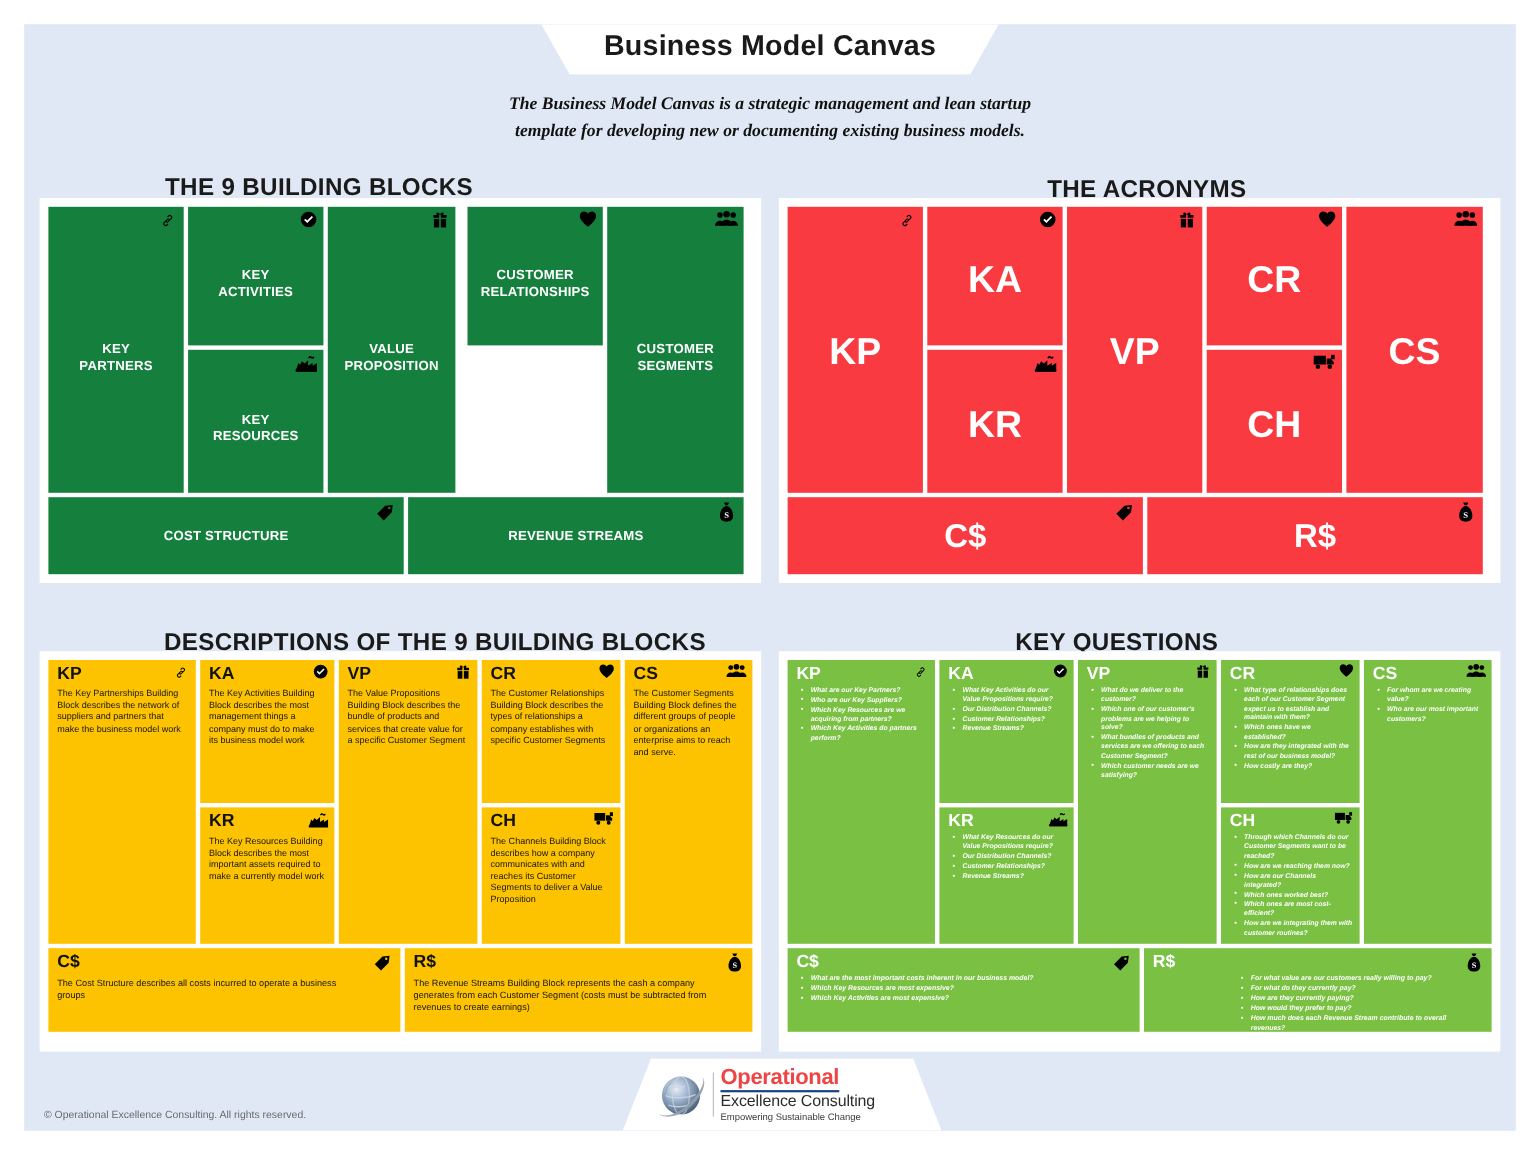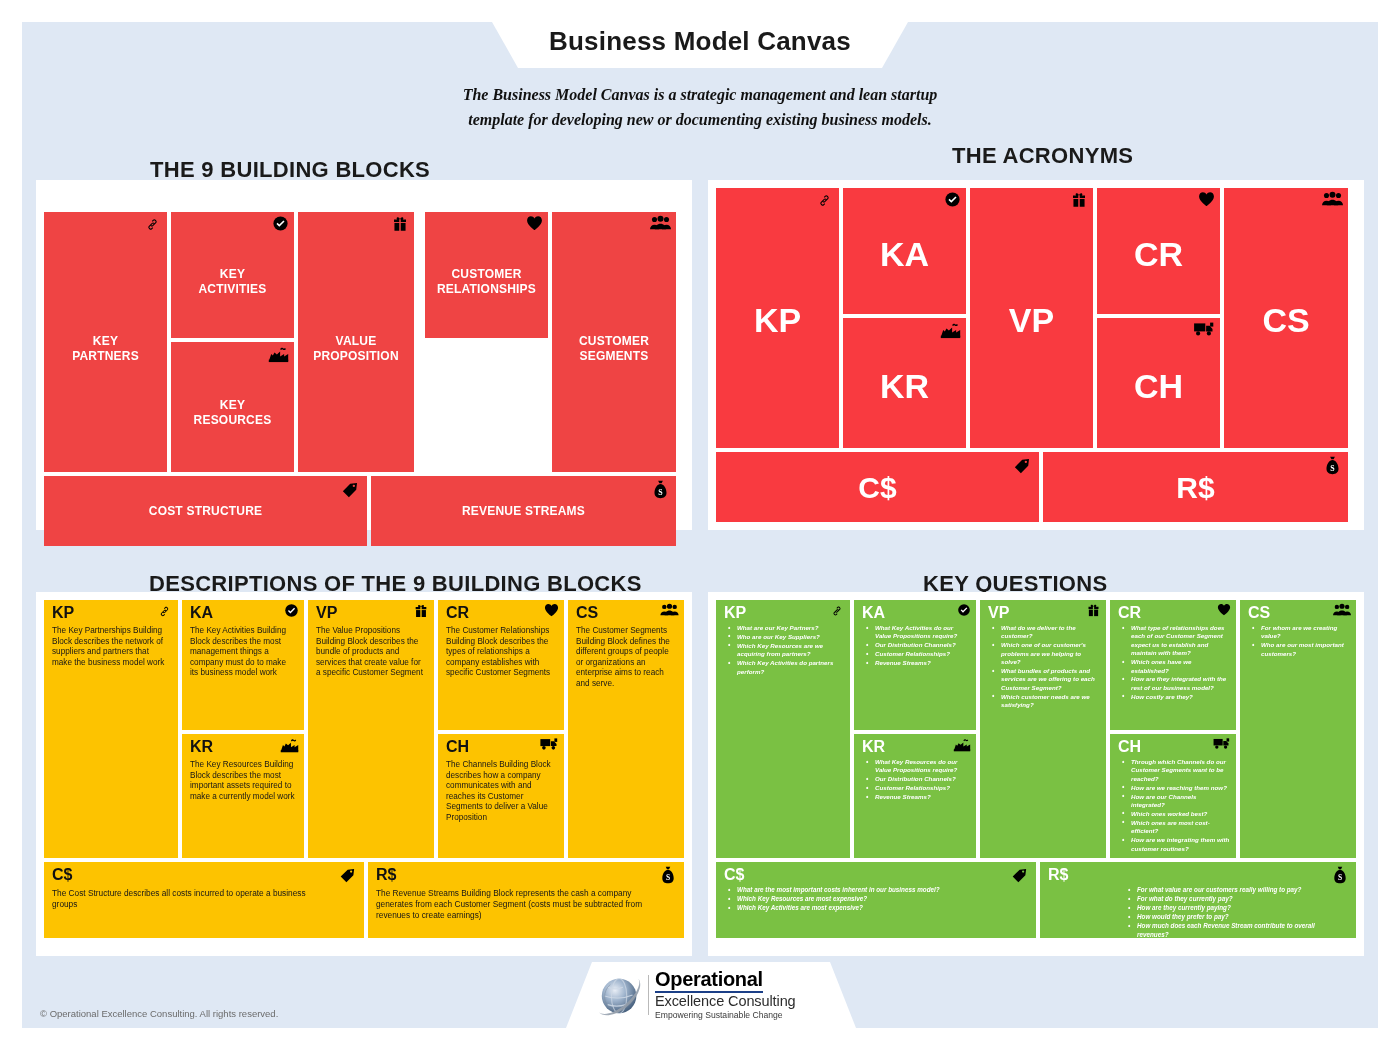--- a/index.html
+++ b/index.html
@@ -57,40 +57,40 @@
   
   .sec-head {
     position: absolute;
     font-size: 22px;
     font-weight: bold;
     color: #1a1a1a;
     letter-spacing: 0.3px;
     white-space: nowrap;
   }
   #head-blocks   { left: 150px;  top: 157px; }
-  #head-acronyms { left: 952px;  top: 143px; }
+  #head-acronyms { left: 952px;  top: 159px; text-decoration: underline; }
   #head-desc     { left: 149px;  top: 571px; }
   #head-quest    { left: 923px;  top: 571px; }
 
   
   .panel {
     position: absolute;
     background: #ffffff;
   }
   #panel-blocks   { left: 36px;  top: 180px; width: 656px; height: 350px; }
   #panel-acronyms { left: 708px; top: 180px; width: 656px; height: 350px; }
   #panel-desc     { left: 36px;  top: 592px; width: 656px; height: 364px; }
   #panel-quest    { left: 708px; top: 592px; width: 656px; height: 364px; }
 
   
   .tile {
     position: absolute;
     overflow: hidden;
   }
-  .tile.blue   { background: #ef4444; margin-top: 24px; }
+  .tile.blue   { background: #15803d; }
   .tile.red    { background: #f93a40; }
   .tile.yellow { background: #fdc300; }
   .tile.green  { background: #7ac143; }
 
   
   .tile-label {
     position: absolute;
     left: 0; right: 0;
     text-align: center;
     color: #ffffff;
@@ -178,21 +178,21 @@
     align-items: center;
   }
   .logo-globe { width: 50px; height: 50px; flex: 0 0 50px; }
   .logo-divider {
     width: 1px; height: 40px;
     background: #b9b9b9;
     margin: 0 6px 0 2px;
   }
   .logo-text { flex: 1; }
   .logo-l1 {
-    font-size: 20px; font-weight: bold; color: #000000;
+    font-size: 20px; font-weight: bold; color: #ef4444;
     letter-spacing: -0.3px; line-height: 21px;
     border-bottom: 2px solid #1b3f87;
     display: inline-block;
     padding-bottom: 1px;
   }
   .logo-l2 { font-size: 14.5px; color: #2c2c2c; line-height: 17px; letter-spacing: -0.1px; }
   .logo-l3 { font-size: 8.6px; color: #3a3a3a; line-height: 11px; }
   .copyright {
     position: absolute;
     left: 40px; top: 1008px;

